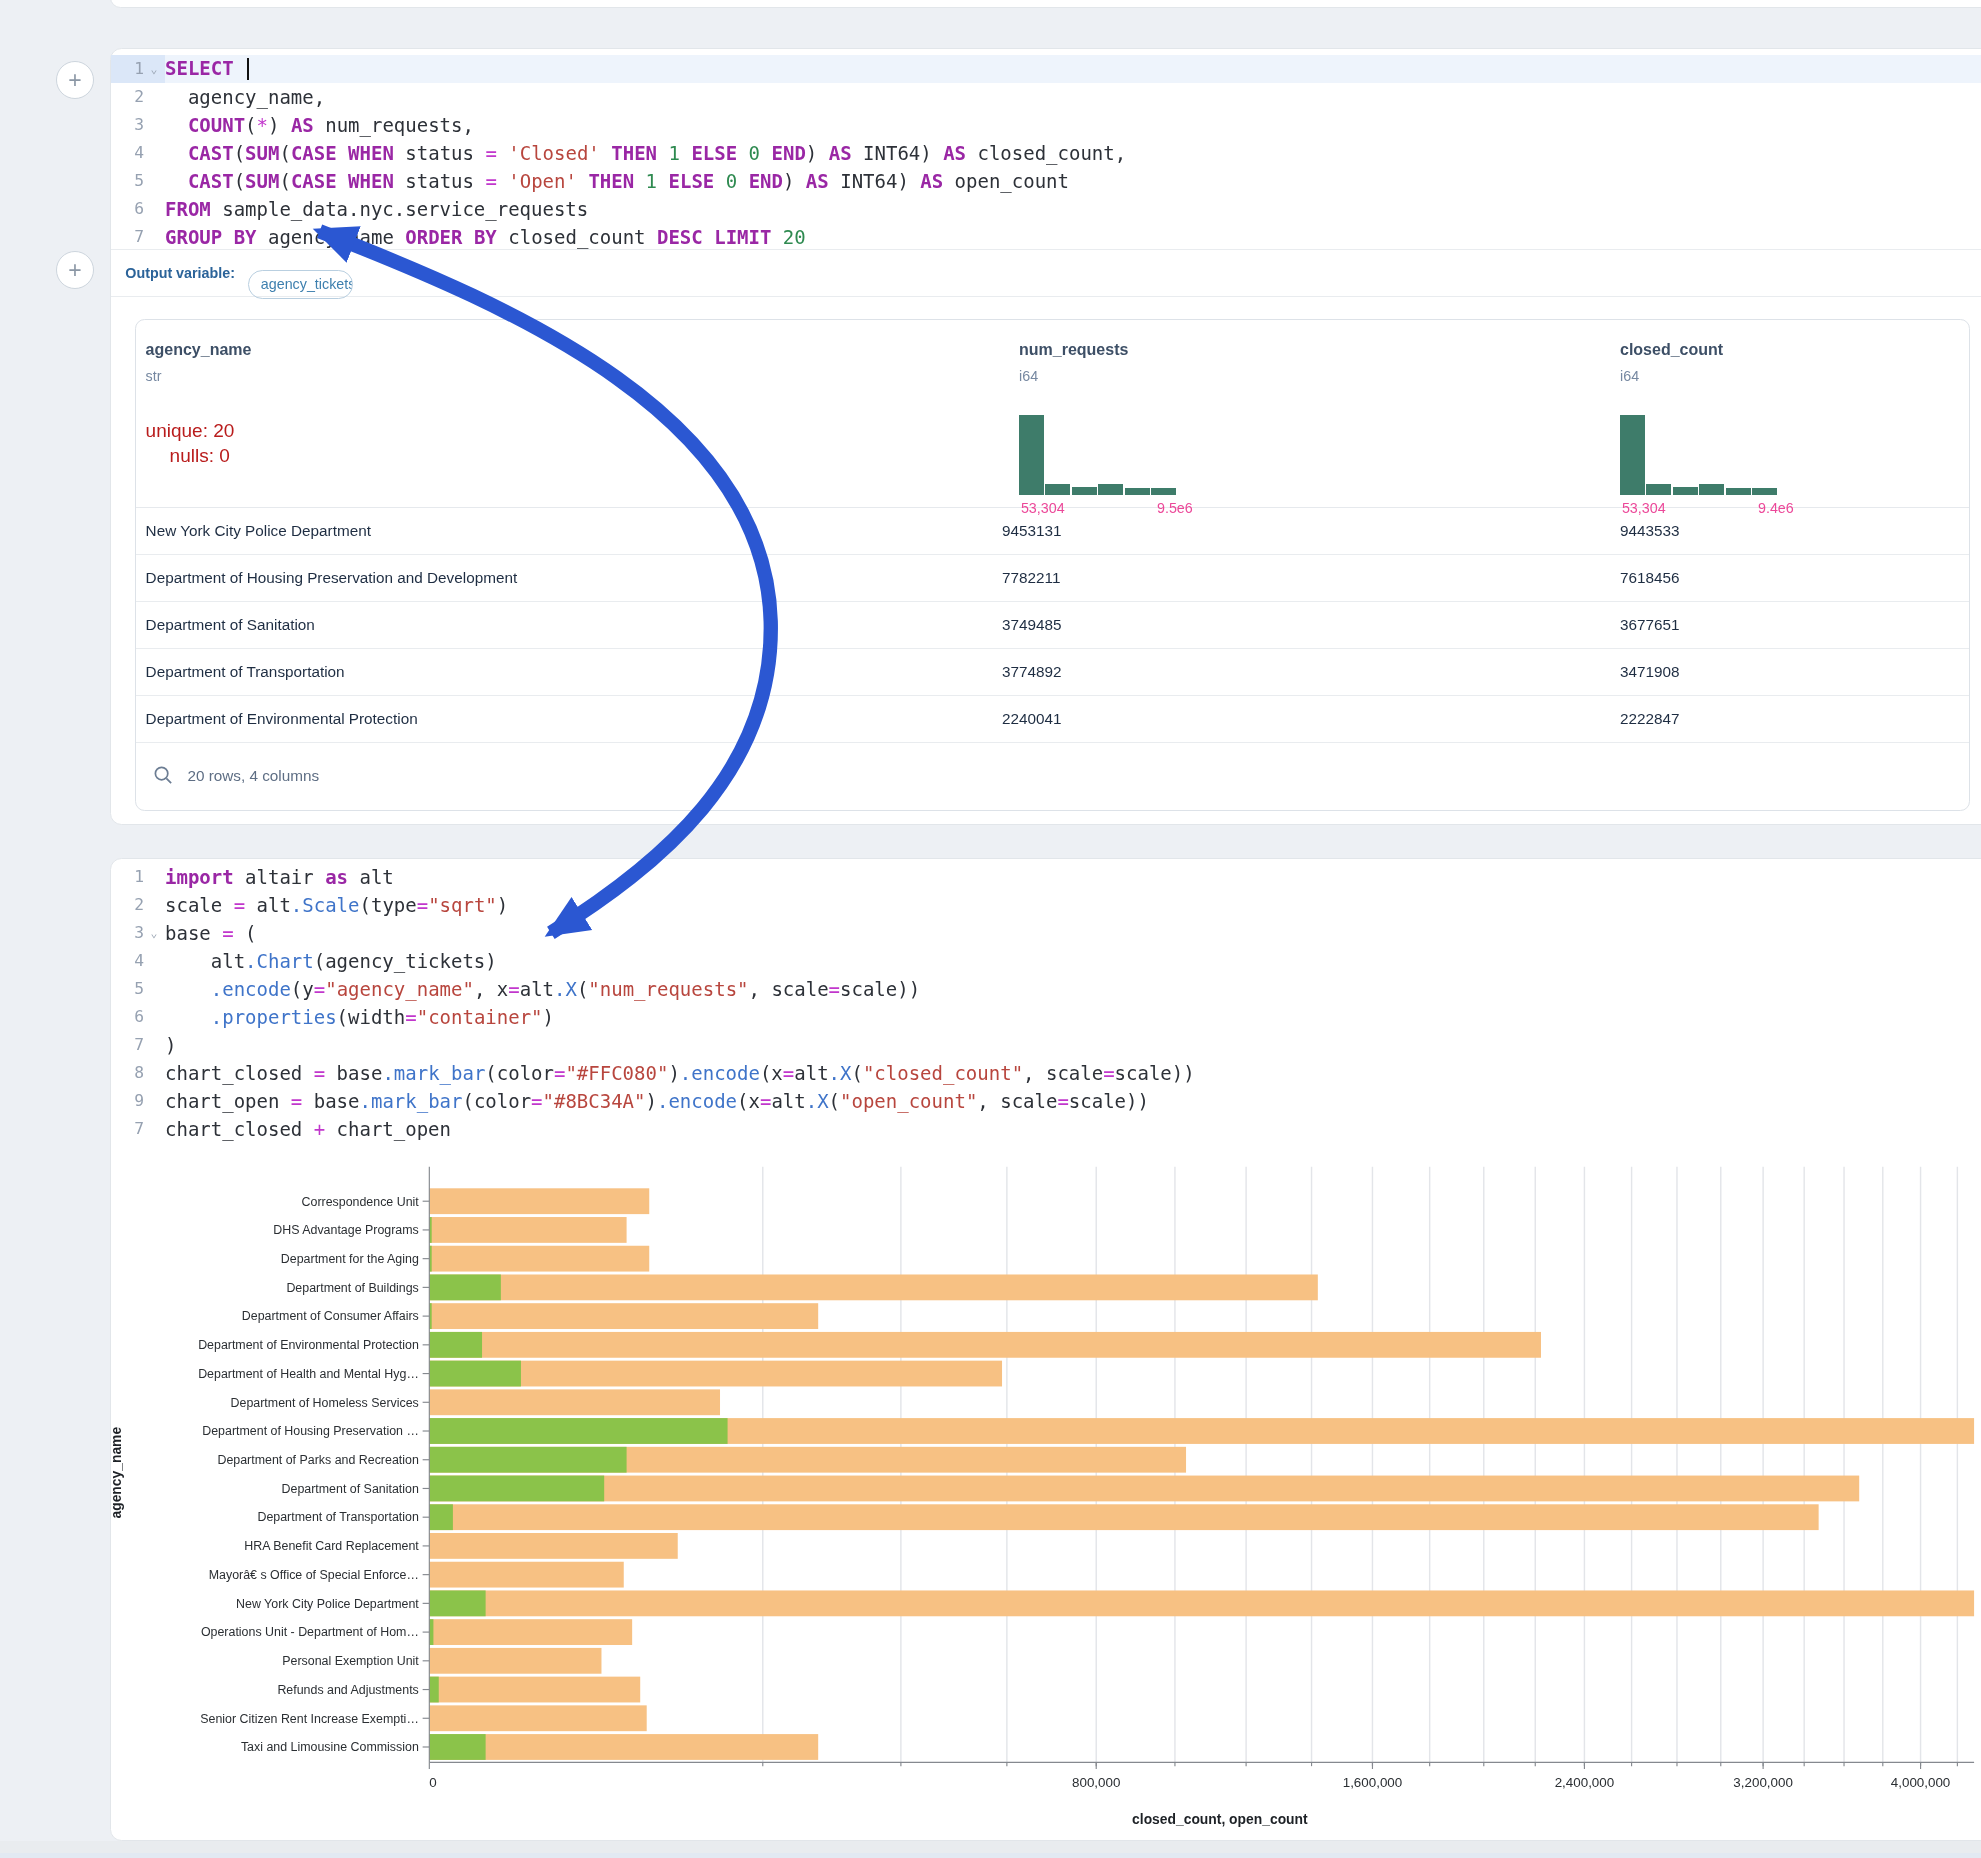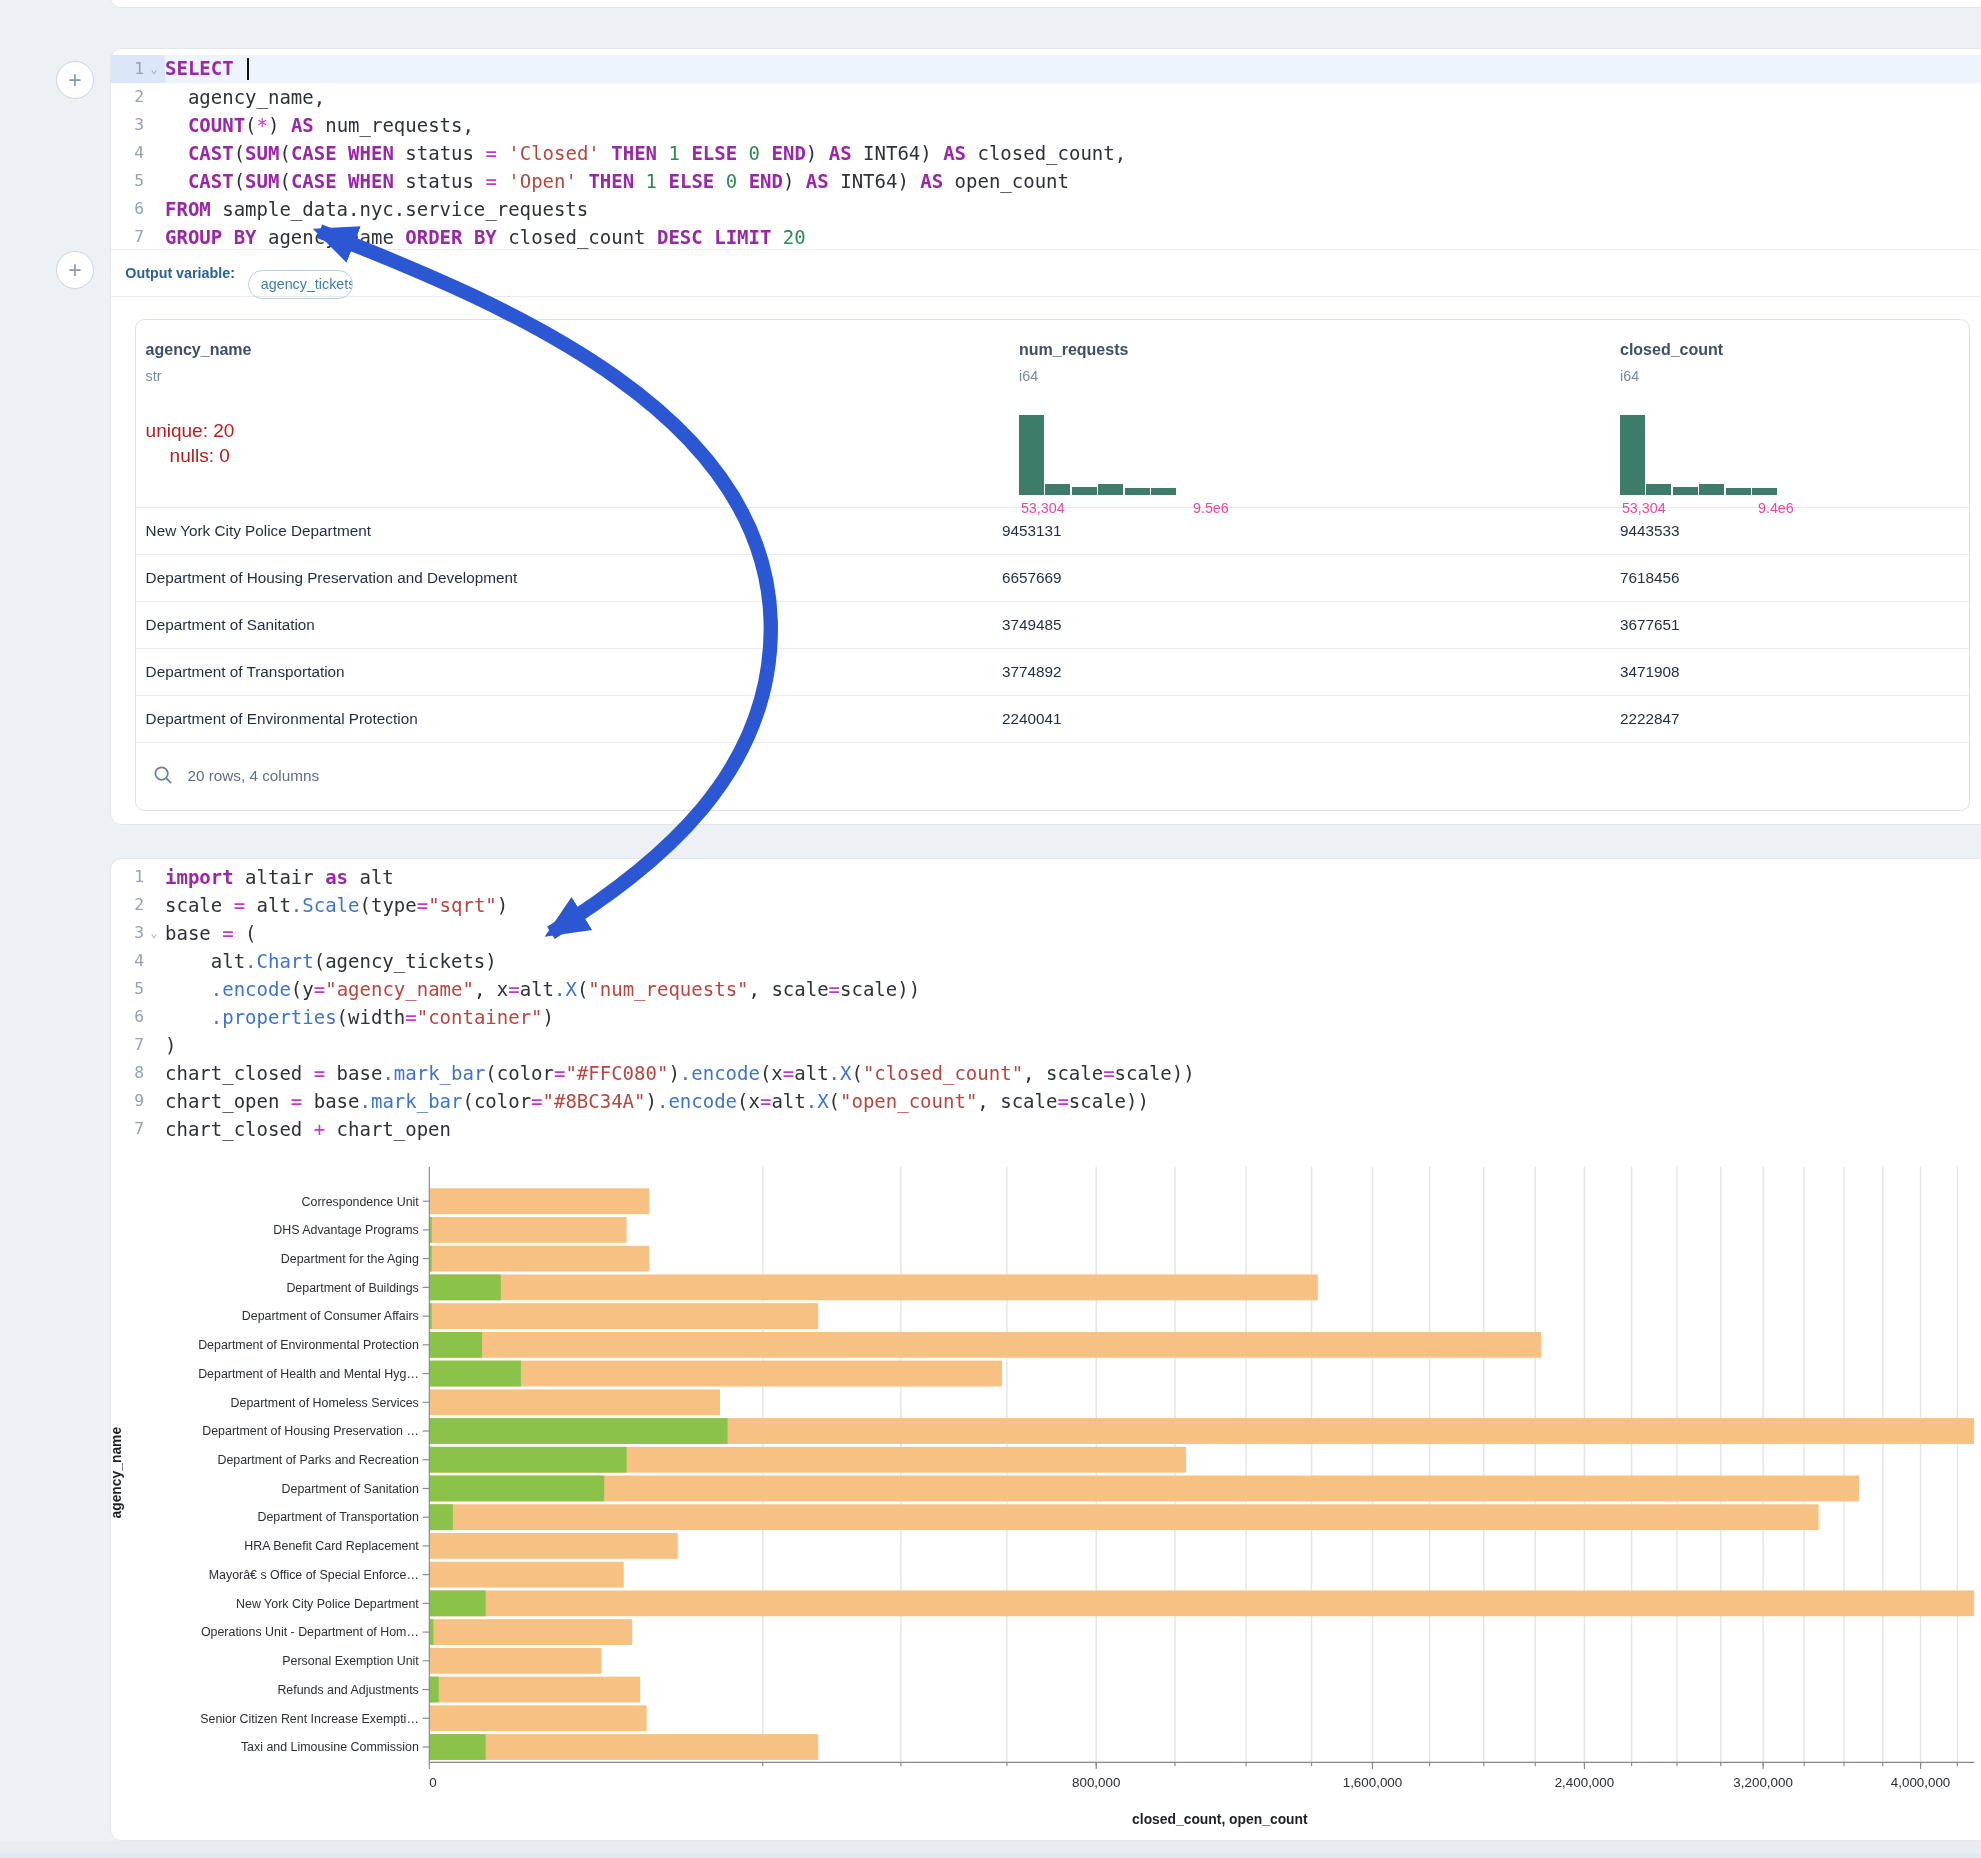--- a/index.html
+++ b/index.html
@@ -96,21 +96,21 @@
           <div class="th-dtype">i64</div>
           <div class="hist">
             <div class="hb" style="height:80px;background:#3e7c6a"></div>
             <div class="hb" style="height:11.5px;background:#3e7c6a"></div>
             <div class="hb" style="height:7.6px;background:#3e7c6a"></div>
             <div class="hb" style="height:11.5px;background:#3e7c6a"></div>
             <div class="hb" style="height:6.7px;background:#3e7c6a"></div>
             <div class="hb" style="height:6.7px;background:#3e7c6a"></div>
           </div>
           <div class="hist-lab" style="left:1.9px;">53,304</div>
-          <div class="hist-lab" style="left:138px;margin-left:36px;">9.5e6</div>
+          <div class="hist-lab" style="left:138px;">9.5e6</div>
         </div>
         <div class="th-col" style="left: 1484px; width: 593px;">
           <div class="th-name">closed_count</div>
           <div class="th-dtype">i64</div>
           <div class="hist">
             <div class="hb" style="height:80px;background:#3e7c6a"></div>
             <div class="hb" style="height:11.5px;background:#3e7c6a"></div>
             <div class="hb" style="height:7.6px;background:#3e7c6a"></div>
             <div class="hb" style="height:11.5px;background:#3e7c6a"></div>
             <div class="hb" style="height:6.7px;background:#3e7c6a"></div>
@@ -121,21 +121,21 @@
         </div>
       </div>
     <div id="table-rows">
         <div class="trow" style="top: 187px;">
           <span class="c" style="left:9.6px">New York City Police Department</span>
           <span class="c" style="left:866px">9453131</span>
           <span class="c" style="left:1484px">9443533</span>
         </div>
         <div class="trow" style="top: 234px;">
           <span class="c" style="left:9.6px">Department of Housing Preservation and Development</span>
-          <span class="c" style="left:866px">6657669</span>
+          <span class="c" style="left:866px">7782211</span>
           <span class="c" style="left:1484px">7618456</span>
         </div>
         <div class="trow" style="top: 281px;">
           <span class="c" style="left:9.6px">Department of Sanitation</span>
           <span class="c" style="left:866px">3749485</span>
           <span class="c" style="left:1484px">3677651</span>
         </div>
         <div class="trow" style="top: 328px;">
           <span class="c" style="left:9.6px">Department of Transportation</span>
           <span class="c" style="left:866px">3774892</span>

